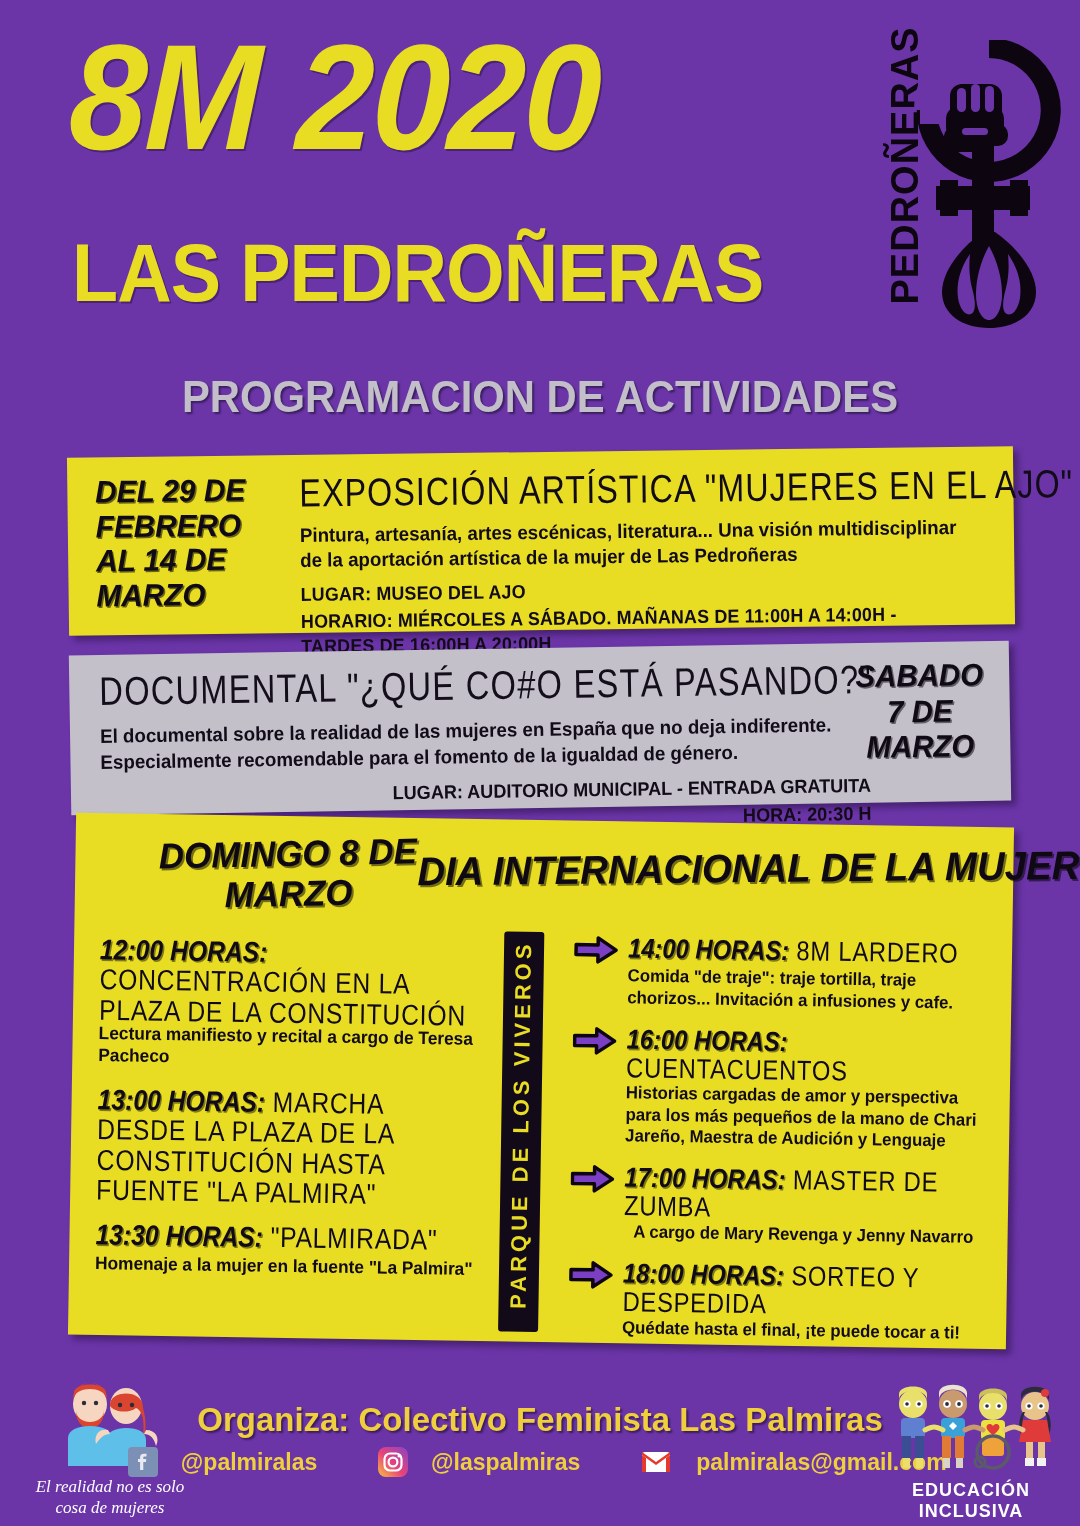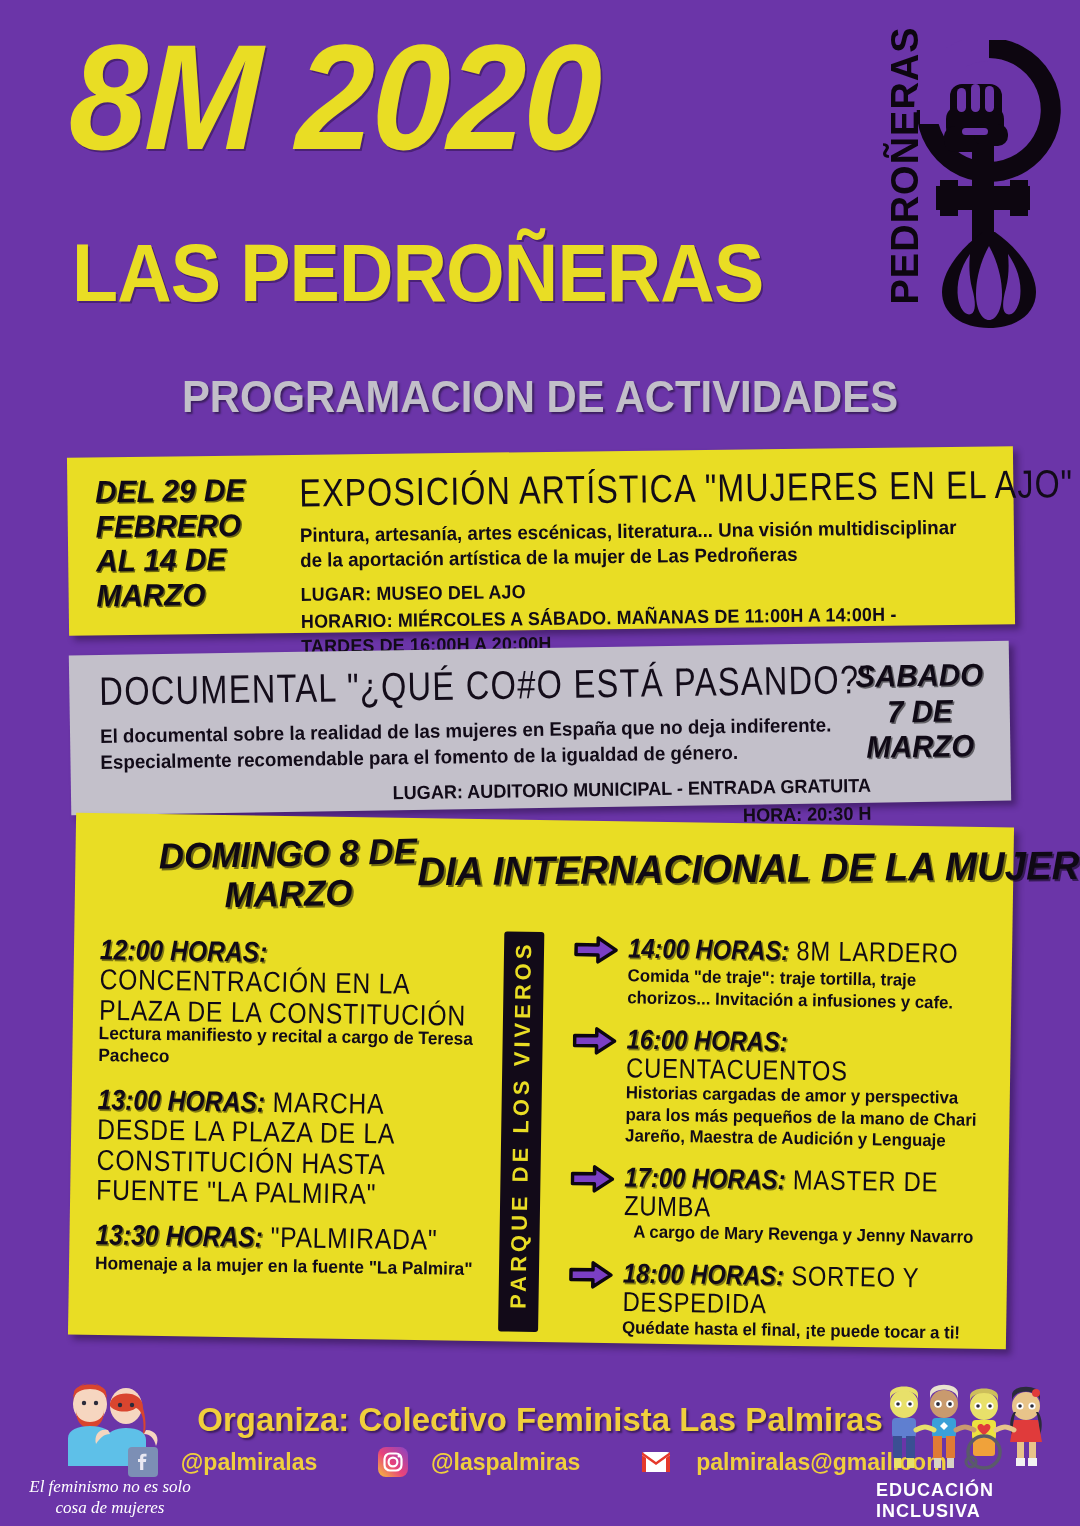--- a/index.html
+++ b/index.html
@@ -190,21 +190,21 @@
     transform:scaleX(0.96);
     font-family:"Liberation Sans", sans-serif;
   }
   .soc-ico{width:30px;height:30px;display:block;}
 
   .badge-l{position:absolute;left:20px;top:1382px;width:180px;text-align:center;}
   .badge-l .cap{
     margin-top:4px;color:#ffffff;font-size:17px;line-height:1.25;
     font-family:"Liberation Serif", serif;font-style:italic;
   }
-  .badge-r{position:absolute;right:14px;top:1382px;width:190px;}
+  .badge-r{position:absolute;right:14px;top:1382px;width:190px;text-align:center;}
   .badge-r .cap{
     margin-top:2px;color:#ffffff;font-size:18px;letter-spacing:1px;font-weight:bold;
     font-family:"Liberation Sans", sans-serif;
   }
 </style>
 </head>
 <body>
 
 <div class="poster">
 
@@ -360,21 +360,21 @@
         <circle cx="46" cy="21" r="2.2" fill="#2b2b3a"></circle>
       <path d="M18 84 L18 56 C18 48 28 44 40 44 C52 44 62 48 62 56 L62 84 Z" fill="#5ec0e8"></path>
       <ellipse cx="76" cy="24" rx="16" ry="18" fill="#f6d6c0"></ellipse>
       <path d="M60 24 C58 8 94 6 93 26 C97 40 96 52 92 58 C96 40 92 28 86 26 C78 32 64 30 60 24 Z" fill="#d9452e"></path>
       <circle cx="70" cy="23" r="2.2" fill="#2b2b3a"></circle>
         <circle cx="82" cy="23" r="2.2" fill="#2b2b3a"></circle>
       <path d="M56 84 L56 58 C56 50 66 46 76 46 C88 46 96 50 96 58 L96 84 Z" fill="#5ec0e8"></path>
       <path d="M58 48 C48 46 44 54 46 62 C50 56 54 52 60 52 Z" fill="#f6d6c0"></path>
       <path d="M96 48 C106 48 110 56 106 64 C104 56 100 52 94 52 Z" fill="#f6d6c0"></path>
     </svg>
-    <div class="cap">El feminismo no es solo cosa de mujeres</div>
+    <div class="cap">El realidad no es solo cosa de mujeres</div>
   </div>
 
   <div class="foot-title">Organiza: Colectivo Feminista Las Palmiras</div>
 
   <div class="socials">
     <div class="soc">
       <svg class="soc-ico" viewBox="0 0 30 30">
         <rect width="30" height="30" rx="4" fill="#7c8fb5"></rect>
         <path d="M18.5 9.5h-2c-.9 0-1.2.4-1.2 1.2V12h3l-.4 3h-2.6v8h-3.2v-8H10v-3h2.1v-1.8c0-2.2 1.2-3.5 3.6-3.5h2.8Z" fill="#e9e9f2"></path>
       </svg>

